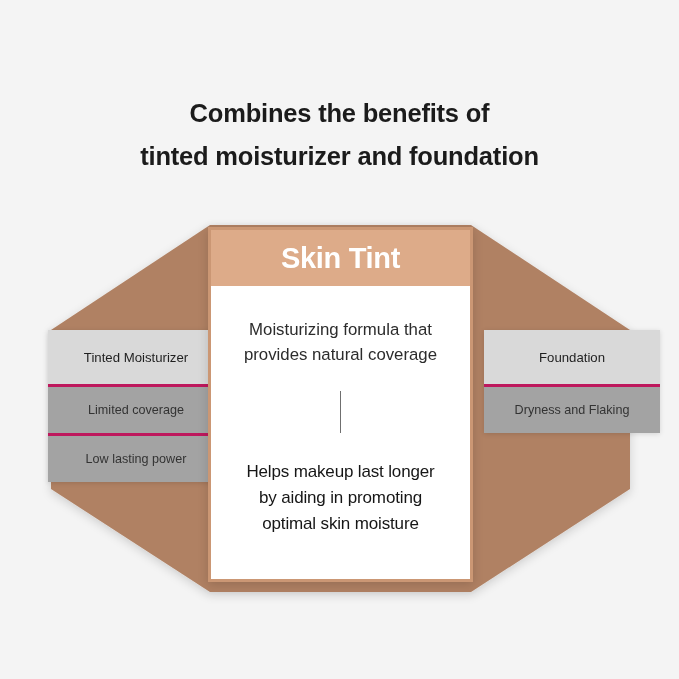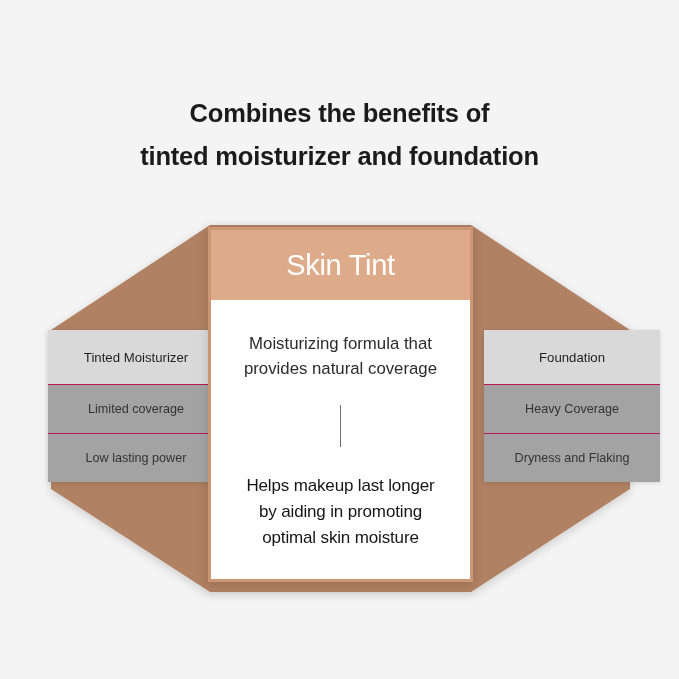--- a/index.html
+++ b/index.html
@@ -74,47 +74,47 @@
 
   .side-row {
     height: 49px;
     display: flex;
     align-items: center;
     justify-content: center;
     font-size: 12.6px;
     color: #333333;
     text-align: left;
     padding: 0 6px;
-    border-top: 1px solid #be185d;
+    border-top: 3px solid #be185d;
   }
   .side-row:first-of-type { border-top: none; }
 
   
   .center-card {
     position: absolute;
     left: 208px;
     top: 227px;
     width: 265px;
     height: 355px;
     background: #ffffff;
     border: 3px solid #cb9774;
     box-shadow: 0 3px 10px rgba(0,0,0,0.15);
     display: flex;
     flex-direction: column;
   }
 
   .center-head {
     background: #ddab89;
-    height: 70px;
+    height: 56px;
     display: flex;
     align-items: center;
     justify-content: center;
     color: #ffffff;
     font-size: 29px;
-    font-weight: normal;
+    font-weight: bold;
     letter-spacing: -0.3px;
   }
 
   .center-body {
     flex: 1;
     background: #ffffff;
     display: flex;
     flex-direction: column;
     align-items: center;
     padding: 31px 14px 18px;
@@ -164,21 +164,20 @@
   </svg>
 
   <div class="side-card left">
     <div class="side-head">Tinted Moisturizer</div>
     <div class="side-row">Limited coverage</div>
     <div class="side-row">Low lasting power</div>
   </div>
 
   <div class="side-card right">
     <div class="side-head">Foundation</div>
-    <div class="side-row">Heavy Coverage</div>
     <div class="side-row">Dryness and Flaking</div>
   </div>
 
   <div class="center-card">
     <div class="center-head">Skin Tint</div>
     <div class="center-body">
       <div class="center-top-text">
         <span>Moisturizing formula that</span><br>
         <span>provides natural coverage</span>
       </div>

